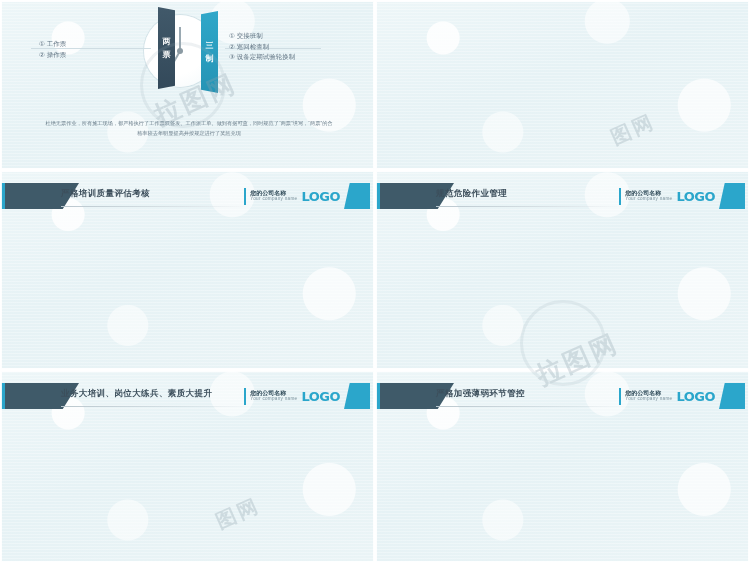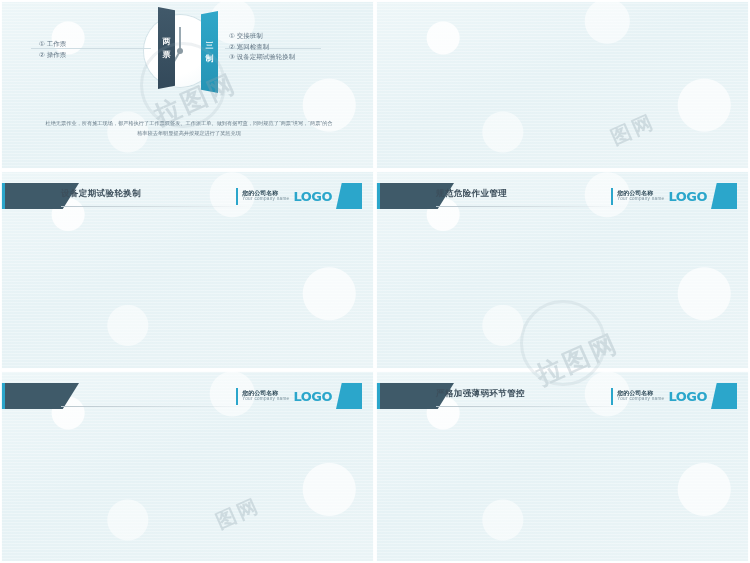--- a/index.html
+++ b/index.html
@@ -43,21 +43,21 @@
     position: absolute; left: 0px; top: 0; width: 5px; height: 26px; background: #2ba6cb;
   }
   .hdr .title {
     position: absolute; left: 60px; top: 5px;
     font-size: 8.5px; font-weight: bold; color: #3d4f5c; letter-spacing: .4px;
   }
   .hdr .rule {
     position: absolute; left: 60px; bottom: 2px; width: 195px; height: 1px;
     background: linear-gradient(90deg, #b9c6cd, rgba(185,198,205,0));
   }
-  .hdr .logoblock { position: absolute; right: 12px; top: -1px; height: 28px; display: flex; align-items: center; gap: 4px; }
+  .hdr .logoblock { position: absolute; right: 4px; top: -1px; height: 28px; display: flex; align-items: center; gap: 4px; }
   .hdr .cobar { width: 2px; height: 17px; background: #2ba6cb; }
   .hdr .cotxt { line-height: 1.05; }
   .hdr .co1 { font-size: 6px; font-weight: bold; color: #2f4a58; }
   .hdr .co2 { font-size: 4.6px; color: #7c929d; letter-spacing: .3px; }
   .hdr .logo { font-size: 13px; font-weight: bold; color: #2ba6cb; letter-spacing: -.5px; font-family: "DejaVu Sans", sans-serif; }
   .hdr .tri { width: 26px; height: 26px; background: #2ba6cb; clip-path: polygon(22% 0, 100% 0, 100% 100%, 0 100%); }
 
   
   .s1-dial { position: absolute; left: 143px; top: 14px; width: 72px; height: 72px; border-radius: 50%; background: radial-gradient(circle at 40% 35%, #ffffff 55%, #f2f8fa 100%); box-shadow: 0 0 0 1px rgba(190,210,218,.5); }
   .s1-dial .hub { position:absolute; left: 33px; top: 33px; width: 6px; height: 6px; border-radius:50%; background:#8b9aa3; }
@@ -147,21 +147,21 @@
     
     
     
     
   </div>
 
   <div class="slide">
     <div class="hdr">
       <div class="accent"></div>
       <div class="blk"></div>
-      <div class="title">设备定期试验轮换制</div>
+      <div class="title">严格培训质量评估考核</div>
       <div class="rule"></div>
       <div class="logoblock">
         <div class="cobar"></div>
         <div class="cotxt">
           <div class="co1">您的公司名称</div>
           <div class="co2">Your company name</div>
         </div>
         <div class="logo">LOGO</div>
         <div class="tri"></div>
       </div>
@@ -185,20 +185,21 @@
         <div class="tri"></div>
       </div>
     </div>
 
   </div>
 
   <div class="slide">
     <div class="hdr">
       <div class="accent"></div>
       <div class="blk"></div>
+      <div class="title">业务大培训、岗位大练兵、素质大提升</div>
       <div class="rule"></div>
       <div class="logoblock">
         <div class="cobar"></div>
         <div class="cotxt">
           <div class="co1">您的公司名称</div>
           <div class="co2">Your company name</div>
         </div>
         <div class="logo">LOGO</div>
         <div class="tri"></div>
       </div>

